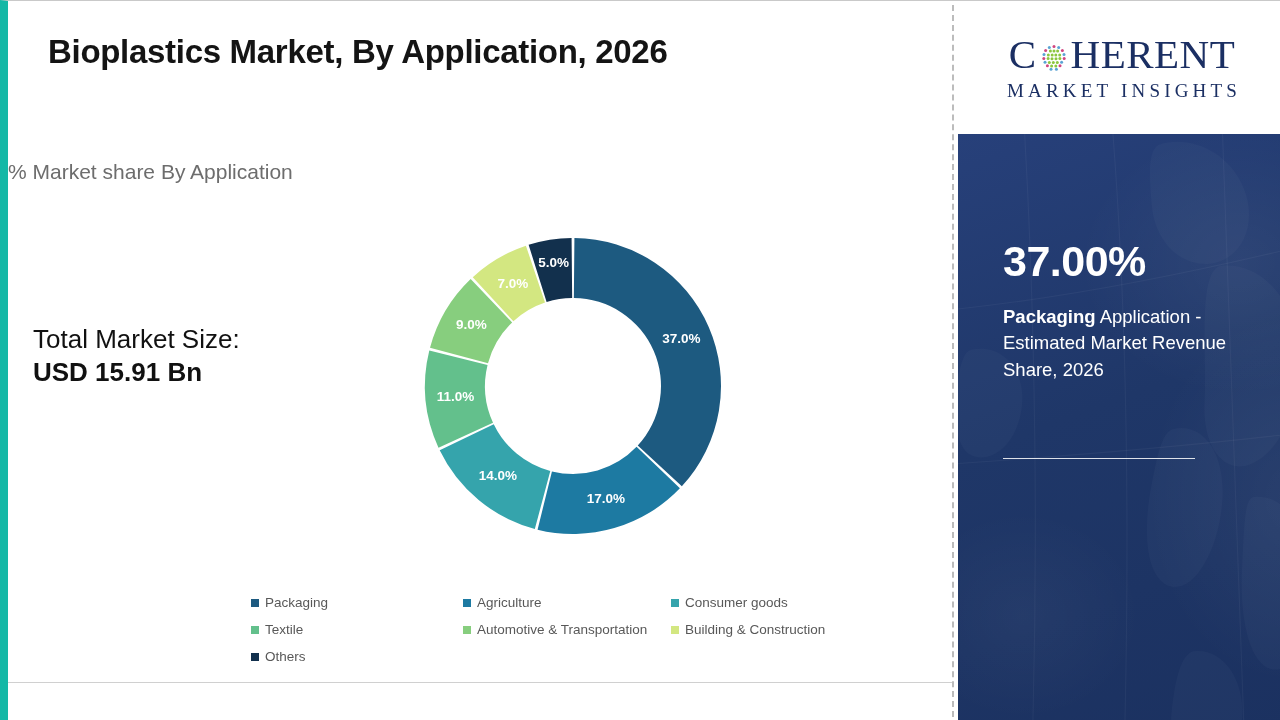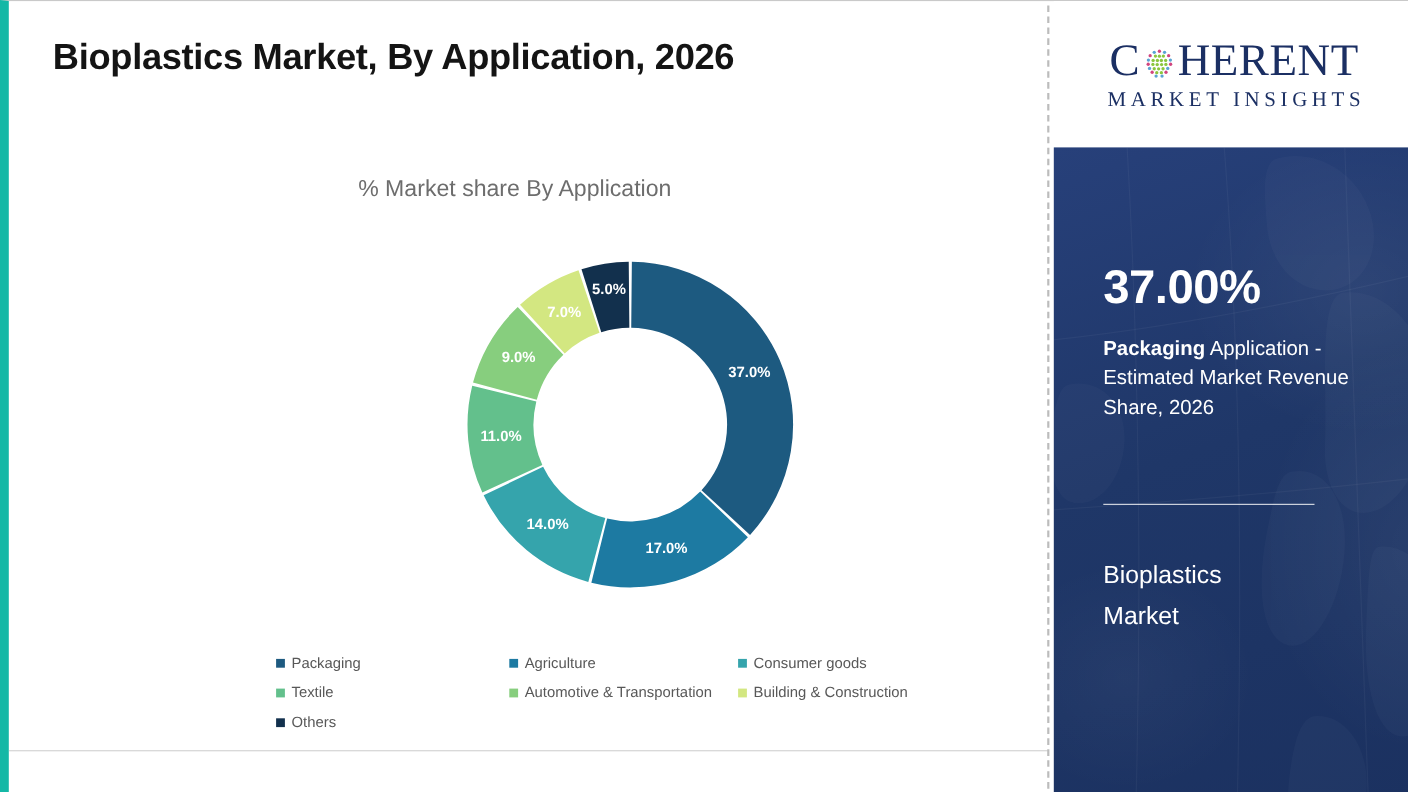--- a/index.html
+++ b/index.html
@@ -42,21 +42,21 @@
     letter-spacing: -0.3px;
     font-family: "Liberation Sans", sans-serif;
     white-space: nowrap;
   }
 
   #chart-subtitle {
     position: absolute;
     left: 0;
     top: 159px;
     width: 920px;
-    text-align: center;
+    text-align: left;
     font-size: 21px;
     color: #6d6d6d;
     font-family: "Liberation Sans", sans-serif;
   }
 
   #total-market-block {
     position: absolute;
     left: 25px;
     top: 322px;
     font-family: "Liberation Sans", sans-serif;
@@ -277,20 +277,24 @@
 <body>
 
 <div id="page">
 
   <div id="main-area">
 
     <div id="page-title">Bioplastics Market, By Application, 2026</div>
 
     <div id="chart-subtitle">% Market share By Application</div>
 
+    <div id="total-market-block">
+      <div id="total-market-label">Total Market Size:</div>
+      <div id="total-market-value">USD 15.91 Bn</div>
+    </div>
 
     <div id="donut-wrap">
       <svg id="donut-svg" width="340" height="340" viewBox="0 0 340 340">
         <g id="donut-slices">
             <path d="M 171.4206761924352 22.00681880858076 A 148 148 0 0 1 278.8549059368305 270.2726755077563 L 234.72453866514246 229.62159084244968 A 88 88 0 0 0 170.8447263846912 82.0040544267237 Z" fill="#1d5a80"></path>
             <path d="M 276.90986638484384 272.3439322557758 A 148 148 0 0 1 134.57163550574722 313.69701106586166 L 148.93448597639025 255.44146603916099 A 88 88 0 0 0 233.5680286612585 230.8531489088397 Z" fill="#1d7aa2"></path>
             <path d="M 131.819549430929 312.9903954618726 A 148 148 0 0 1 36.69666058025703 234.29789809585378 L 90.73855493961229 208.23118265158874 A 88 88 0 0 0 147.29811047244425 255.0213162205729 Z" fill="#35a4ac"></path>
             <path d="M 35.48687157474012 231.7269655924341 A 148 148 0 0 1 26.30298893413834 134.57163550574728 L 84.55853396083901 148.93448597639028 A 88 88 0 0 0 90.01922093633198 206.70252008198784 Z" fill="#63c08c"></path>
             <path d="M 27.00960453812735 131.819549430929 A 148 148 0 0 1 67.65606774422402 63.09013361515629 L 109.14685109116022 106.43197133874158 A 88 88 0 0 0 84.97868377942707 147.29811047244425 Z" fill="#87ce7e"></path>
             <path d="M 69.72732449224364 61.145094063169594 A 148 148 0 0 1 122.91644860987952 29.689133747617802 L 142.00437484911757 86.57191736344842 A 88 88 0 0 0 110.37840915755027 105.2754613348576 Z" fill="#d3e781"></path>
@@ -413,20 +417,16 @@
           <path d="M268 330 C 296 326, 320 358, 322 404 C 324 452, 306 492, 284 486 C 264 480, 256 438, 258 396 C 260 358, 260 332, 268 330 Z"></path>
           <path d="M12 196 C 40 190, 62 214, 58 248 C 54 282, 30 300, 12 292 C -4 284, -6 246, 0 220 C 4 204, 6 198, 12 196 Z"></path>
           <path d="M214 470 C 240 466, 262 496, 258 534 C 254 572, 232 596, 212 590 C 194 584, 190 546, 196 510 C 200 484, 206 472, 214 470 Z"></path>
         </g>
       </svg>
 
       <div id="sidebar-content">
         <div id="stat-value">37.00%</div>
         <div id="stat-desc"><span id="stat-desc-strong">Packaging</span><span> Application - Estimated Market Revenue Share, 2026</span></div>
         <div id="sidebar-rule"></div>
-        <div id="sidebar-subject">
-          <div>Bioplastics</div>
-          <div>Market</div>
-        </div>
       </div>
     </div>
   </div>
 </div>
 
 </body></html>

